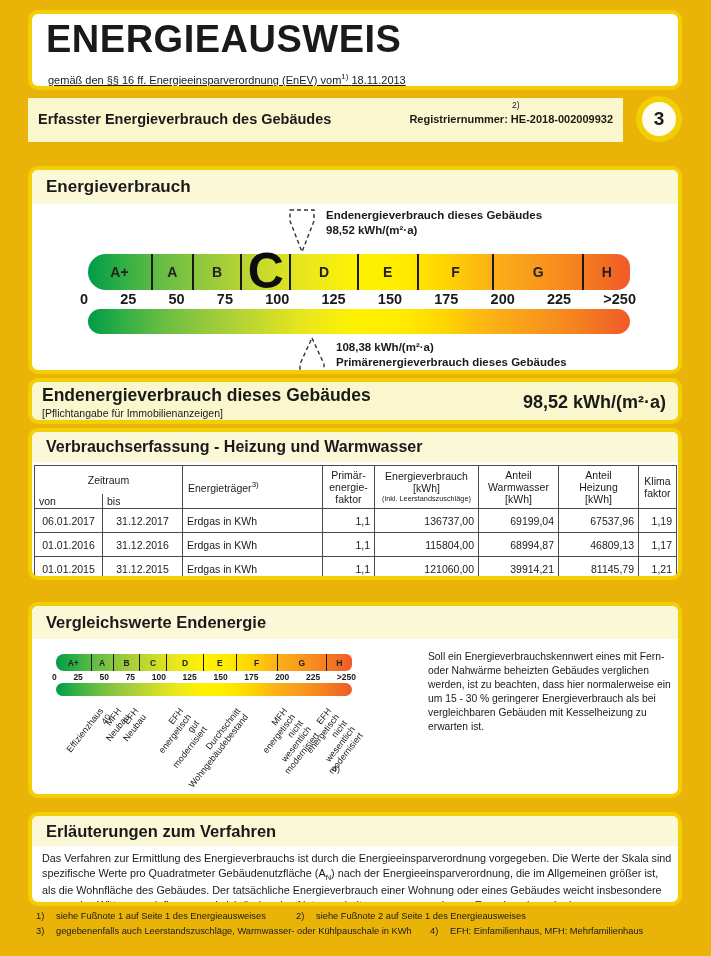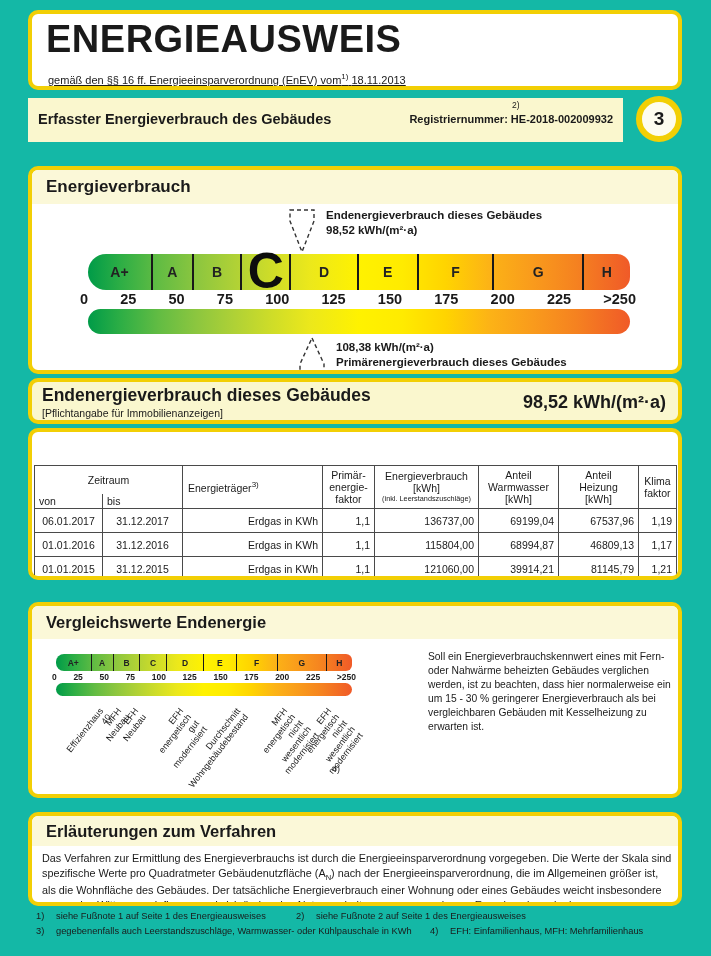--- a/index.html
+++ b/index.html
@@ -1,16 +1,16 @@
 <!DOCTYPE html>
 <html><head>
 <meta charset="utf-8">
 <style>
   html,body{margin:0;padding:0;background:#e8e8e8;}
-  .page{position:relative;width:711px;height:956px;background:#14b8a6;margin:0 auto;
+  .page{position:relative;width:711px;height:956px;background:#eab308;margin:0 auto;
         font-family:"Liberation Sans",sans-serif;color:#1a1a1a;overflow:hidden;}
   .abs{position:absolute;}
   .b{font-weight:bold;}
   .pre{white-space:pre-line;}
 
   
   .ybox{position:absolute;border:4px solid #F2CF05;border-radius:10px;background:#fff;
         box-sizing:border-box;overflow:hidden;}
   .strip{background:#FBF8D8;font-weight:bold;}
 
@@ -46,21 +46,21 @@
 
   
   table.consum{border-collapse:collapse;table-layout:fixed;width:642px;font-size:10.5px;}
   table.consum th,table.consum td{border:1px solid #4a4a4a;padding:1px 4px;line-height:1.15;}
   table.consum th{font-weight:normal;text-align:center;vertical-align:middle;}
   table.consum th.nb{border-bottom:none;}
   table.consum th.nt{border-top:none;font-size:10.5px;text-align:left;}
   table.consum td{height:21px;}
   td.num{text-align:right;}
   td.ctr{text-align:center;}
-  td.lft{text-align:right;}
+  td.lft{text-align:left;}
   .th-note{font-size:7.3px;display:block;margin-top:1px;}
 
   
   .rlab{position:absolute;top:0;width:0;height:0;}
   .rlab>span{position:absolute;right:0;top:0;display:inline-block;white-space:pre-line;
         text-align:right;font-size:9px;line-height:10px;color:#222;
         transform:rotate(-52deg);transform-origin:100% 0;}
   .cmp-text{font-size:10.3px;line-height:1.36;}
 
   .expl-text{font-size:10.8px;line-height:1.38;}
@@ -156,20 +156,21 @@
     </div>
   </div>
 
   <div class="ybox" style="left:28px;top:378px;width:654px;height:46px;background:#FAF7CE;">
     <div class="abs b" style="left:10px;top:3px;font-size:17.5px;">Endenergieverbrauch dieses Gebäudes</div>
     <div class="abs" style="left:10px;top:25px;font-size:10.5px;">[Pflichtangabe für Immobilienanzeigen]</div>
     <div class="abs b" style="right:12px;top:10px;font-size:18px;">98,52 kWh/(m²·a)</div>
   </div>
 
   <div class="ybox" style="left:28px;top:428px;width:654px;height:152px;">
+    <div class="strip" style="height:24px;padding:6px 0 0 14px;font-size:16px;">Verbrauchserfassung - Heizung und Warmwasser</div>
     <table class="consum abs" style="left:2px;top:33px;">
       <colgroup>
         <col style="width:68px">
           <col style="width:80px">
           <col style="width:140px">
           <col style="width:52px">
         <col style="width:104px">
           <col style="width:80px">
           <col style="width:80px">
           <col style="width:38px">

